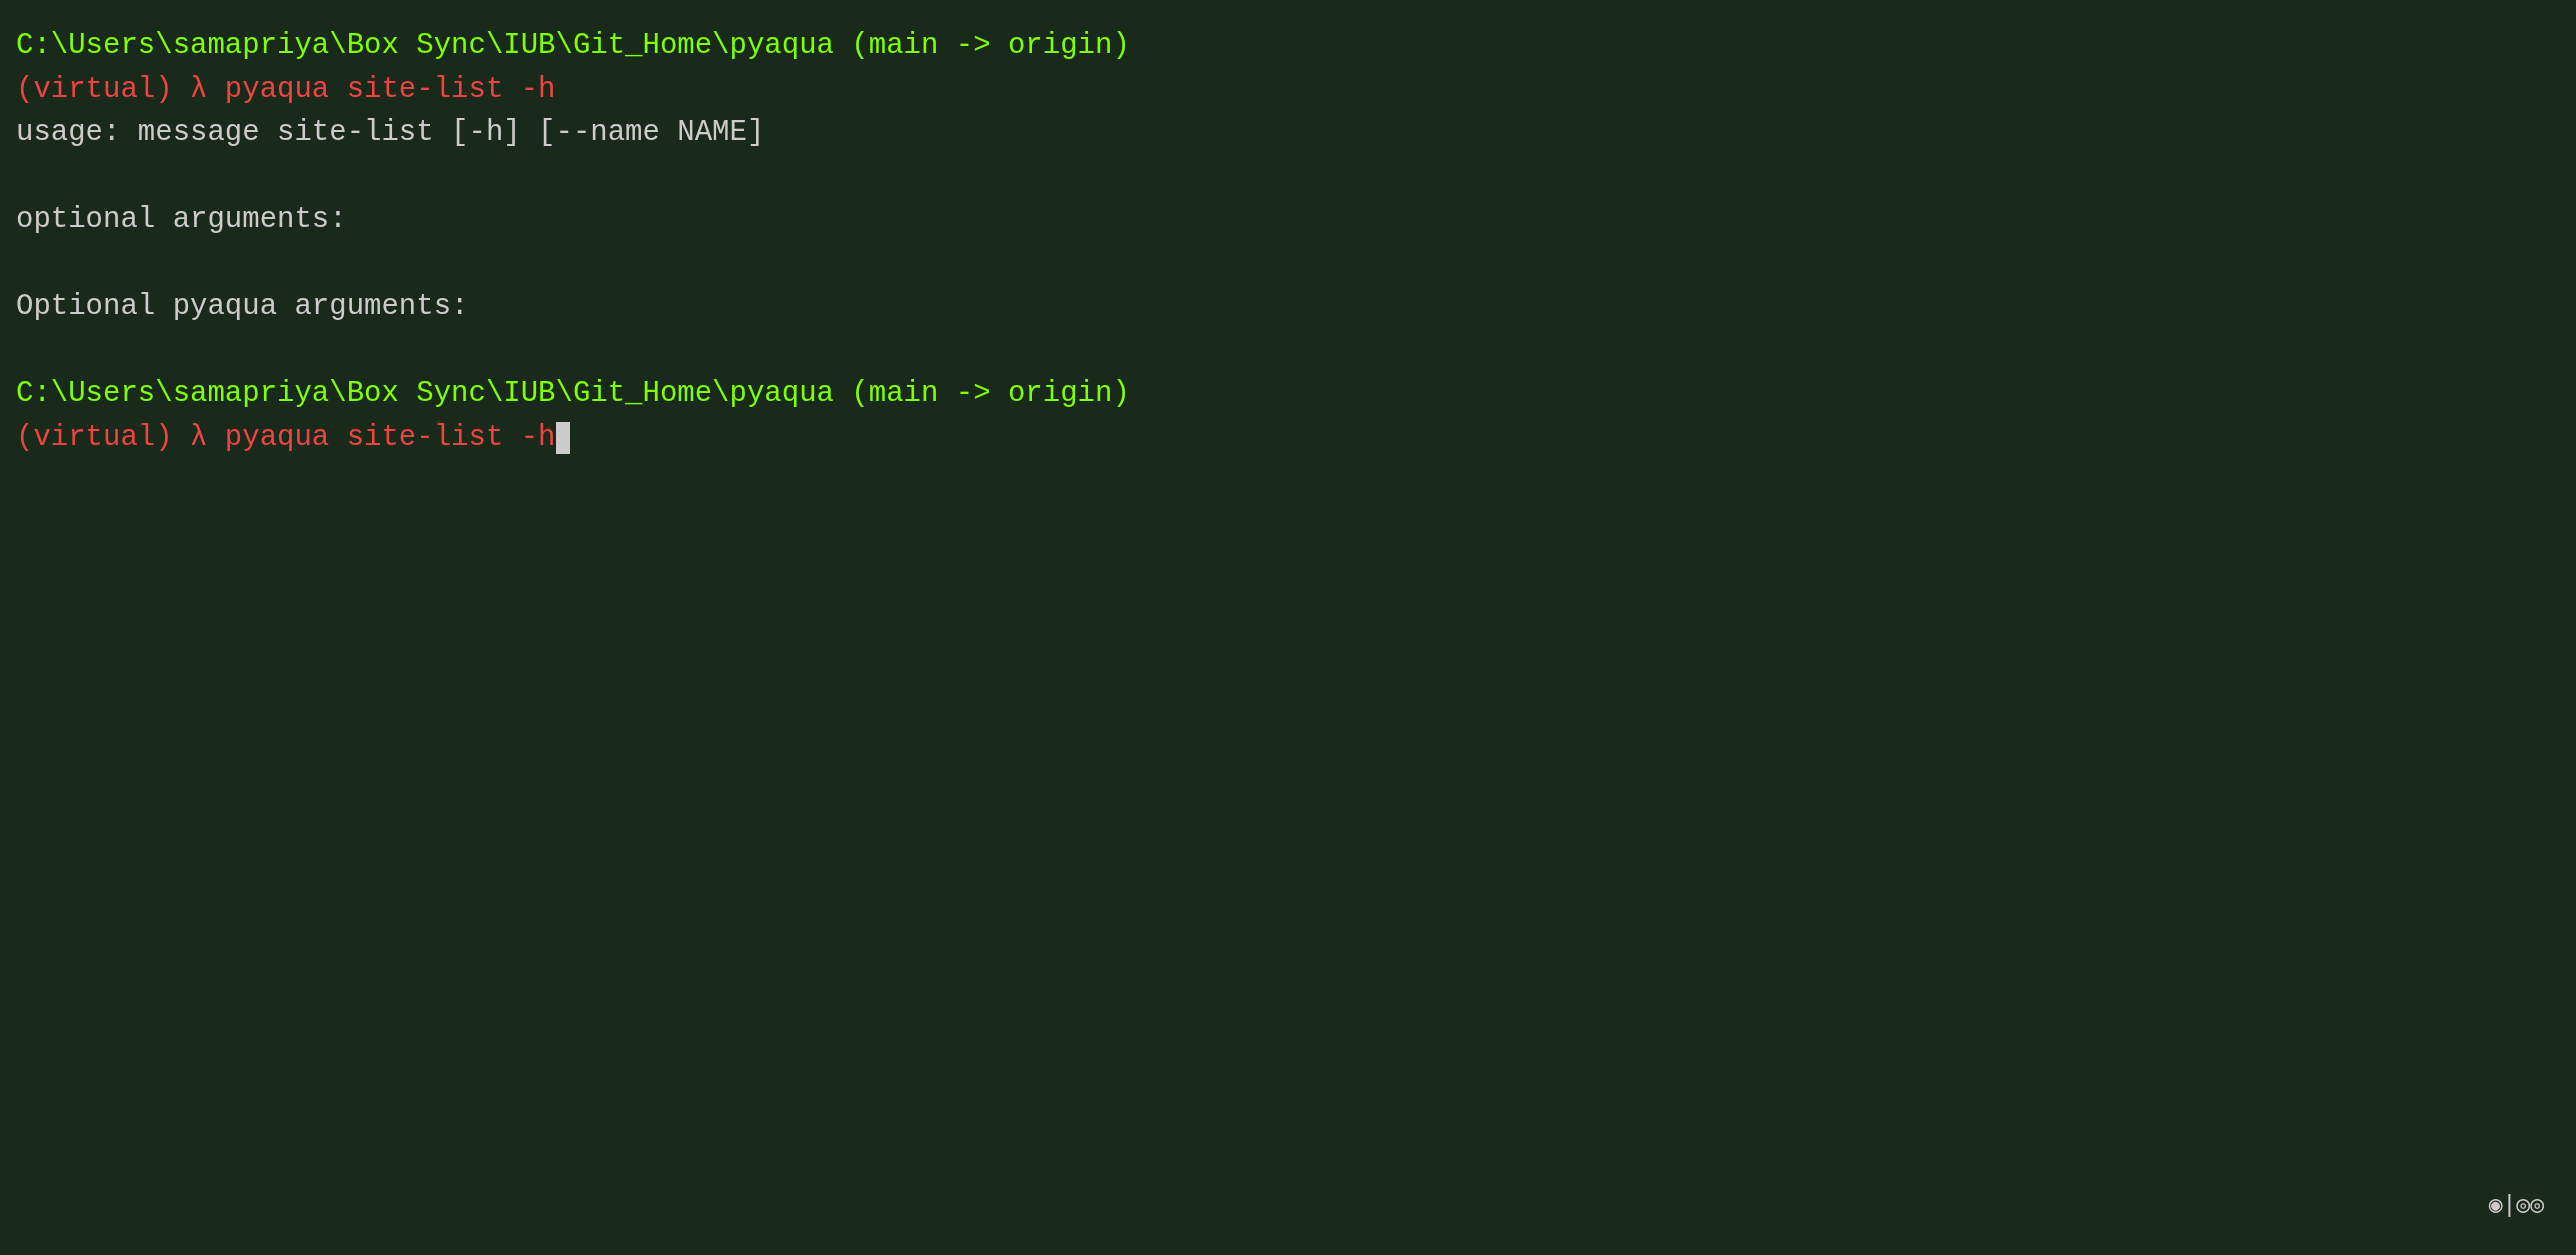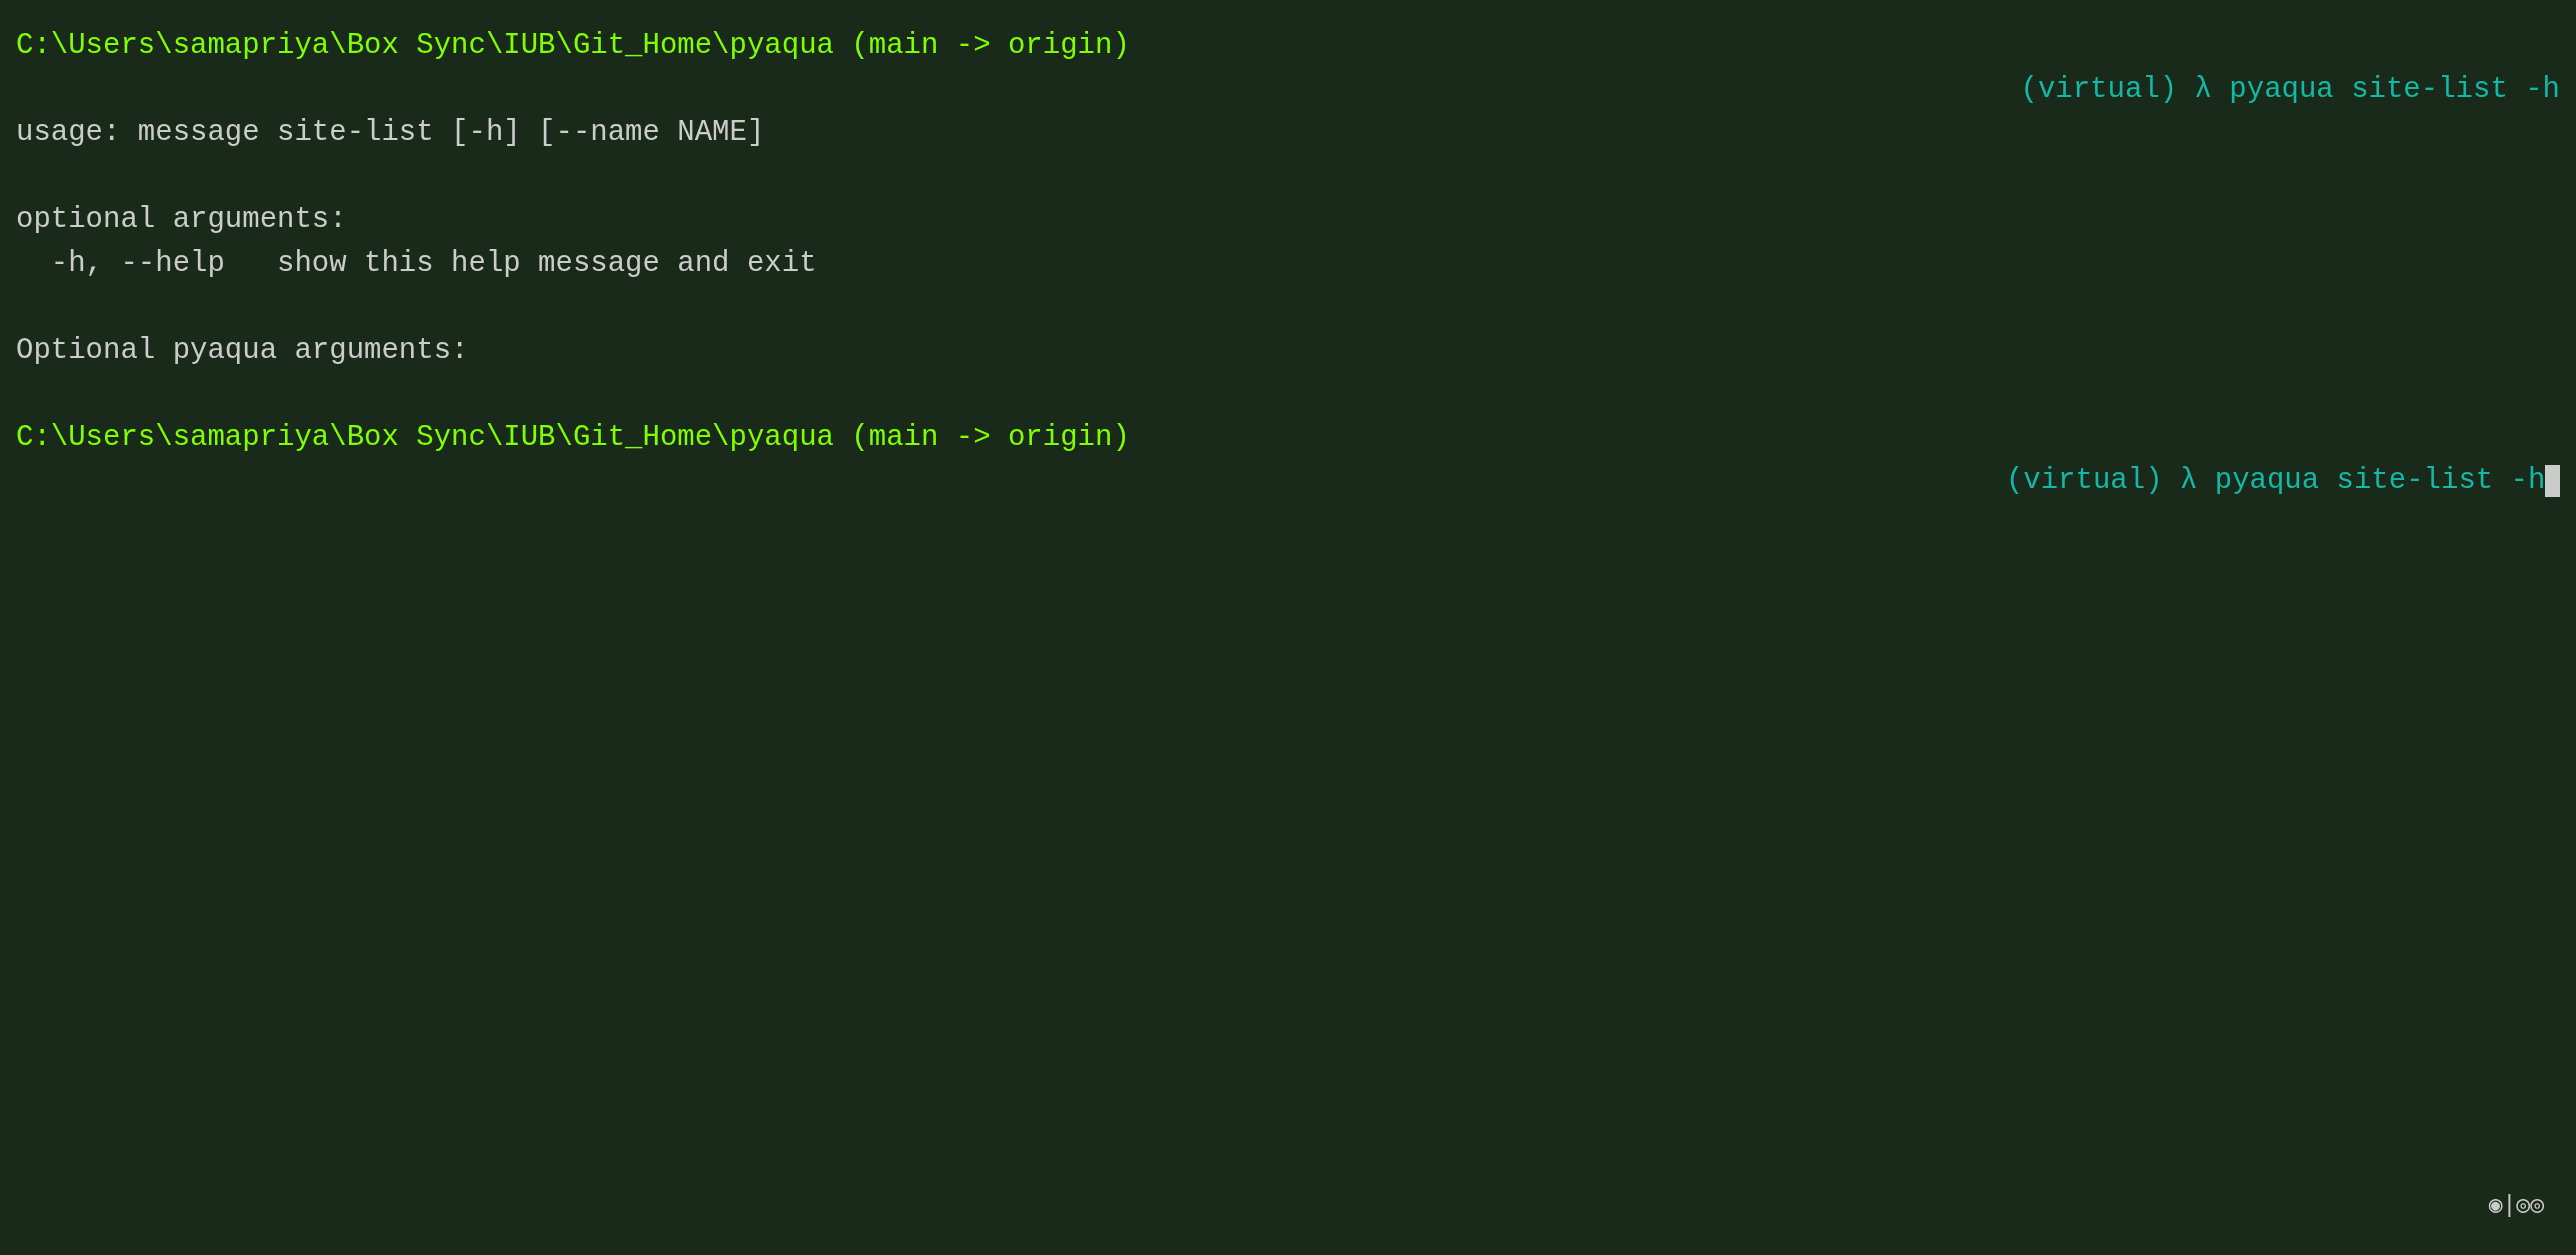--- a/index.html
+++ b/index.html
@@ -30,22 +30,21 @@
     .line {
       white-space: pre;
       display: block;
     }
 
     .prompt-path {
       color: #7fff00;
     }
 
     .prompt-virtual {
-      color: #14b8a6;
-      text-align: right;
+      color: #ef4444;
     }
 
     .output-text {
       color: #cccccc;
     }
 
     .empty-line {
       display: block;
       height: 1.5em;
     }
@@ -74,21 +73,20 @@
 </head>
 <body>
 
 <div class="terminal">
 
   <span class="line prompt-path">C:\Users\samapriya\Box Sync\IUB\Git_Home\pyaqua (main -&gt; origin)</span>
   <span class="line prompt-virtual">(virtual) λ pyaqua site-list -h</span>
   <span class="line output-text">usage: message site-list [-h] [--name NAME]</span>
   <span class="empty-line"></span>
   <span class="line output-text">optional arguments:</span>
-  <span class="line output-text">  -h, --help   show this help message and exit</span>
   <span class="empty-line"></span>
   <span class="line output-text">Optional pyaqua arguments:</span>
   <span class="empty-line"></span>
   <span class="line prompt-path">C:\Users\samapriya\Box Sync\IUB\Git_Home\pyaqua (main -&gt; origin)</span>
   <span class="line prompt-virtual">(virtual) λ pyaqua site-list -h<span class="cursor"></span></span>
 
   <div class="status-bar">◉|◎◎</div>
 </div>
 
 

